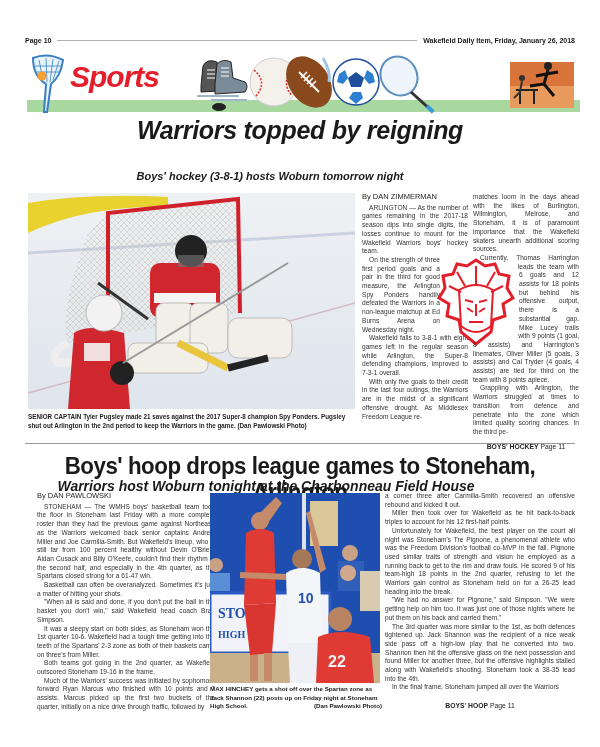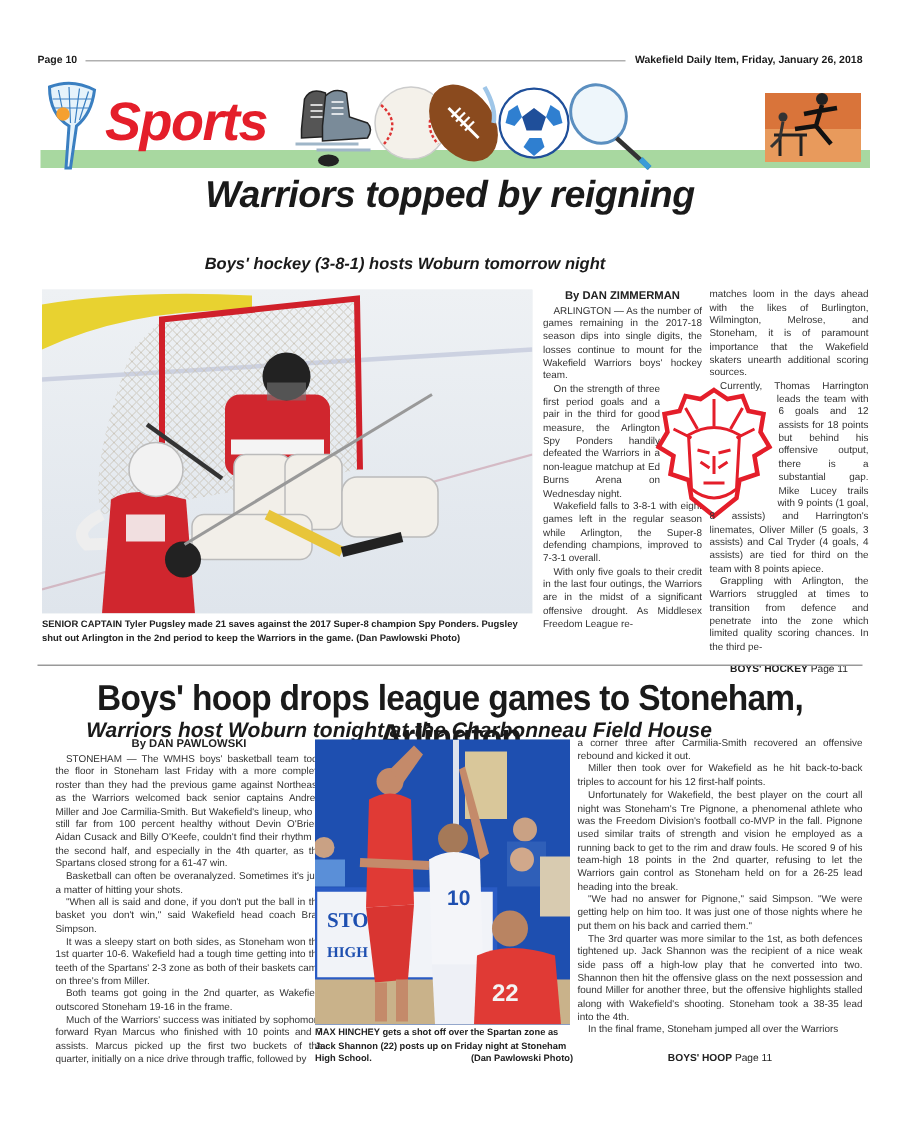--- a/index.html
+++ b/index.html
@@ -3,33 +3,33 @@
 <meta charset="utf-8">
 <style>
   * { box-sizing: border-box; margin: 0; padding: 0; }
   html, body { width: 600px; height: 747px; background: #ffffff; overflow: hidden; }
   body { font-family: "Liberation Sans", sans-serif; color: #1a1a1a; position: relative; }
   .folio-wrap { position: absolute; top: 34px; left: 25px; width: 550px; height: 12px; display: flex; align-items: center; font-size: 7px; font-weight: bold; }
   .folio-wrap .rule { flex: 1; height: 1px; background: #b0b0b0; margin: 0 6px; }
 
   .banner { position: absolute; top: 52px; left: 25px; width: 555px; height: 62px; }
   .banner .green-bar { position: absolute; left: 2px; right: 0; bottom: 2px; height: 12px; background: #a8d8a0; }
-  .banner .sports-word { position: absolute; left: 45px; top: 8px; font-size: 36px; font-weight: bold; font-style: italic; color: #e41e2a; letter-spacing: -1px; font-family: "Liberation Sans", sans-serif; }
+  .banner .sports-word { position: absolute; left: 45px; top: 8px; font-size: 30px; font-weight: bold; font-style: italic; color: #e41e2a; letter-spacing: -1px; font-family: "Liberation Sans", sans-serif; }
   .icon-abs { position: absolute; }
 
   .headline1 { position: absolute; top: 117px; left: 0; width: 600px; text-align: center; font-family: "Liberation Sans", sans-serif; font-weight: bold; font-size: 25px; line-height: 26px; color: #1a1a1a; letter-spacing: -0.3px; font-style: italic; }
   .deck1 { position: absolute; top: 170px; left: 0; width: 540px; text-align: center; font-style: italic; font-weight: bold; font-size: 11px; }
 
   .photo1 { position: absolute; top: 193px; left: 28px; width: 327px; height: 216px; overflow: hidden; background: #e9edf0; }
   .caption1 { position: absolute; top: 412px; left: 28px; width: 330px; font-size: 6.3px; line-height: 9px; font-weight: bold; color: #222; }
 
   .col { position: absolute; font-size: 6.6px; line-height: 8.7px; color: #333; text-align: justify; }
   .col p { text-indent: 7px; }
   .col p.noind { text-indent: 0; }
-  .byline { font-weight: bold; font-size: 7.5px; text-align: center; color: #222; margin-bottom: 2px; text-indent: 0 !important; }
+  .byline { font-weight: normal; font-size: 7.5px; text-align: left; color: #222; margin-bottom: 2px; text-indent: 0 !important; }
   .jump { text-align: center; font-size: 6.8px; color: #222; margin-top: 6px; text-indent: 0 !important; }
   .jump b { font-weight: bold; }
 
   .divider { position: absolute; left: 25px; width: 550px; height: 1px; background: #999; }
 
   .headline2 { position: absolute; top: 453px; left: 0; width: 600px; text-align: center; font-weight: bold; font-size: 24px; line-height: 26px; letter-spacing: -0.5px; transform: scaleX(0.93); }
   .deck2 { position: absolute; top: 478px; left: 0; width: 532px; text-align: center; font-style: italic; font-weight: bold; font-size: 14px; }
 
   .photo2 { position: absolute; top: 493px; left: 210px; width: 170px; height: 190px; overflow: hidden; background: #1d4ea8; }
   .caption2 { position: absolute; top: 685px; left: 210px; width: 172px; font-size: 6.2px; line-height: 8.5px; font-weight: bold; color: #222; }

